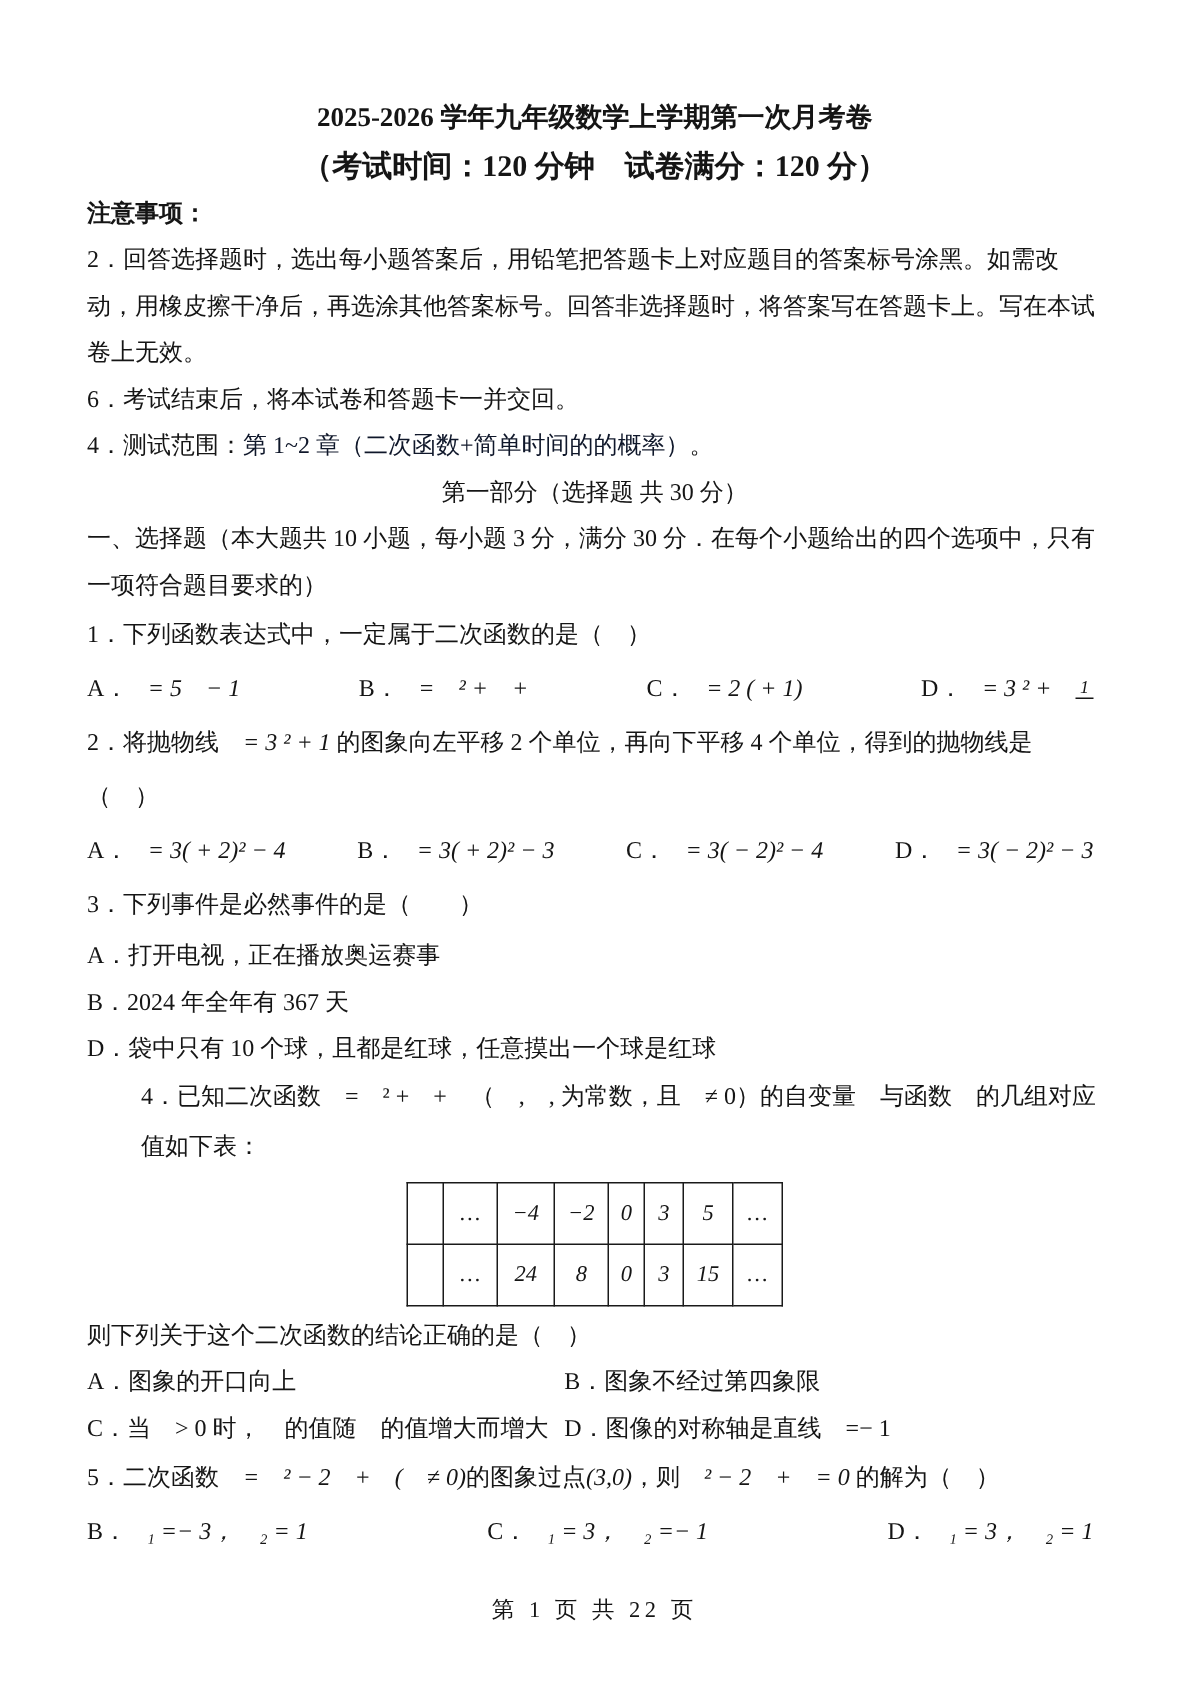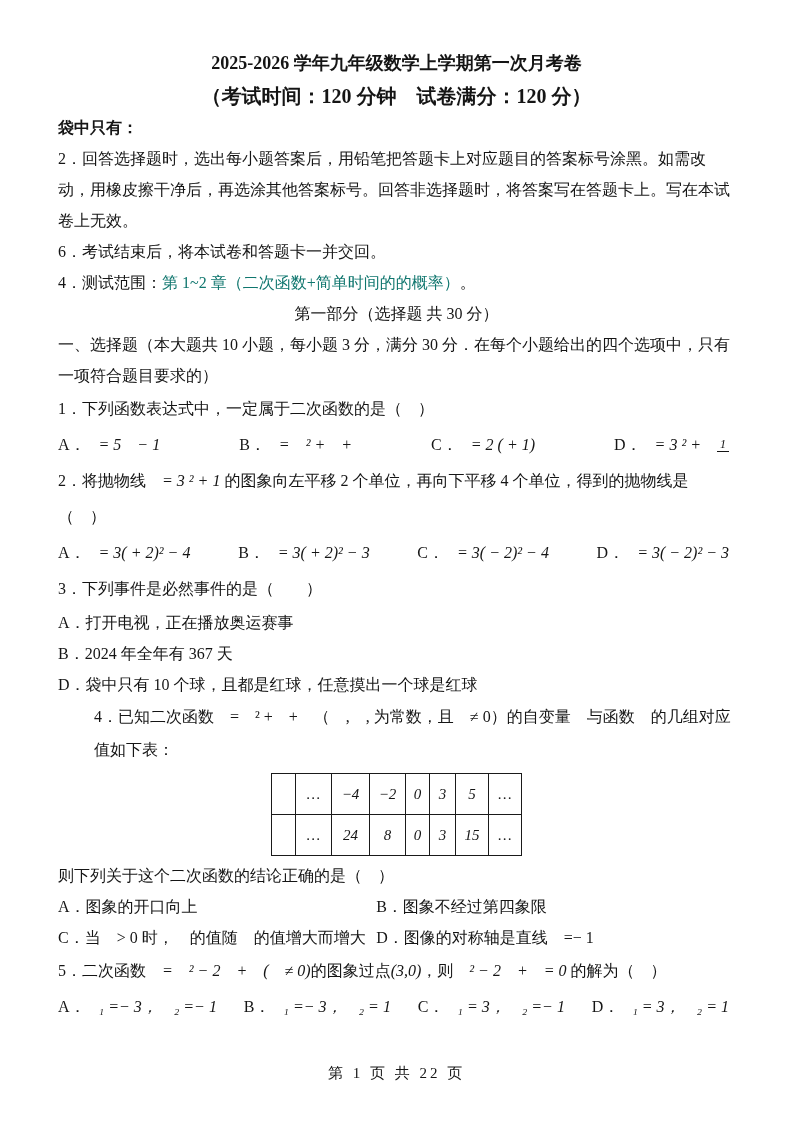--- a/index.html
+++ b/index.html
@@ -1,28 +1,28 @@
 <!DOCTYPE html>
 <html><head>
 <meta charset="utf-8">
 <style>
   html,body{margin:0;padding:0;}
   body{
     width:793px;height:1122px;background:#ffffff;color:#151515;
     font-family:"Liberation Serif","DejaVu Serif",serif;
     font-size:16px;position:relative;overflow:hidden;
   }
-  .page{padding:46px 58px 0 58px;}
+  .page{padding:61px 58px 0 58px;}
   .center{text-align:center;}
   .bold{font-weight:bold;}
   .title{font-size:18px;line-height:34px;}
   .subtitle{font-size:20px;line-height:32px;}
   .line{line-height:31px;}
   .qline{line-height:36px;}
-  .red{color:#0f766e;}
+  .red{color:#0f172a;}
   .math{font-style:italic;white-space:pre-wrap;}
   .lab{font-style:normal;}
   .opt-row{display:flex;justify-content:space-between;line-height:36px;padding-right:6px;}
   .opt{white-space:nowrap;}
   .opt .math{margin-left:13px;}
   .opt-grid{display:grid;grid-template-columns:47% 53%;line-height:31px;}
   .frac{display:inline-block;vertical-align:0.12em;text-align:center;line-height:1;margin-left:3px;}
   .fnum{display:block;border-bottom:1px solid #151515;padding:0 3px 1px 3px;font-size:12px;}
   .fden{display:block;height:6px;}
   table.vals{border-collapse:collapse;margin:7px auto 4px auto;}
@@ -34,21 +34,21 @@
     font-size:15px;letter-spacing:3px;}
 </style>
 </head>
 <body>
 
 <div class="page">
 
   <div class="title bold center">2025-2026 学年九年级数学上学期第一次月考卷</div>
   <div class="subtitle bold center">（考试时间：120 分钟　试卷满分：120 分）</div>
 
-  <div class="line bold">袋中只有：</div>
+  <div class="line bold">注意事项：</div>
   <div class="line">2．回答选择题时，选出每小题答案后，用铅笔把答题卡上对应题目的答案标号涂黑。如需改动，用橡皮擦干净后，再选涂其他答案标号。回答非选择题时，将答案写在答题卡上。写在本试卷上无效。</div>
   <div class="line">6．考试结束后，将本试卷和答题卡一并交回。</div>
   <div class="line"><span>4．测试范围：</span><span class="red">第 1~2 章（二次函数+简单时间的的概率）</span><span>。</span></div>
 
   <div class="line center">第一部分（选择题 共 30 分）</div>
   <div class="line">一、选择题（本大题共 10 小题，每小题 3 分，满分 30 分．在每个小题给出的四个选项中，只有一项符合题目要求的）</div>
 
   <div class="qline">1．下列函数表达式中，一定属于二次函数的是（　）</div>
   <div class="opt-row">
     <span class="opt"><span class="lab">A．</span><span class="math">= 5　− 1</span></span>
@@ -112,21 +112,20 @@
     <span>A．图象的开口向上</span>
     <span>B．图象不经过第四象限</span>
   </div>
   <div class="opt-grid">
     <span>C．当　&gt; 0 时，　的值随　的值增大而增大</span>
     <span>D．图像的对称轴是直线　=− 1</span>
   </div>
 
   <div class="qline"><span>5．二次函数</span><span class="math">　=　² − 2　+　(　≠ 0)</span><span>的图象过点</span><span class="math">(3,0)</span><span>，则</span><span class="math">　² − 2　+　= 0 </span><span>的解为（　）</span></div>
   <div class="opt-row">
-    <span class="opt"><span class="lab">A．</span><span class="math">₁ =− 3，　₂ =− 1</span></span>
     <span class="opt"><span class="lab">B．</span><span class="math">₁ =− 3，　₂ = 1</span></span>
     <span class="opt"><span class="lab">C．</span><span class="math">₁ = 3，　₂ =− 1</span></span>
     <span class="opt"><span class="lab">D．</span><span class="math">₁ = 3，　₂ = 1</span></span>
   </div>
 
 </div>
 
 <div class="footer">第 1 页 共 22 页</div>
 
 </body></html>

